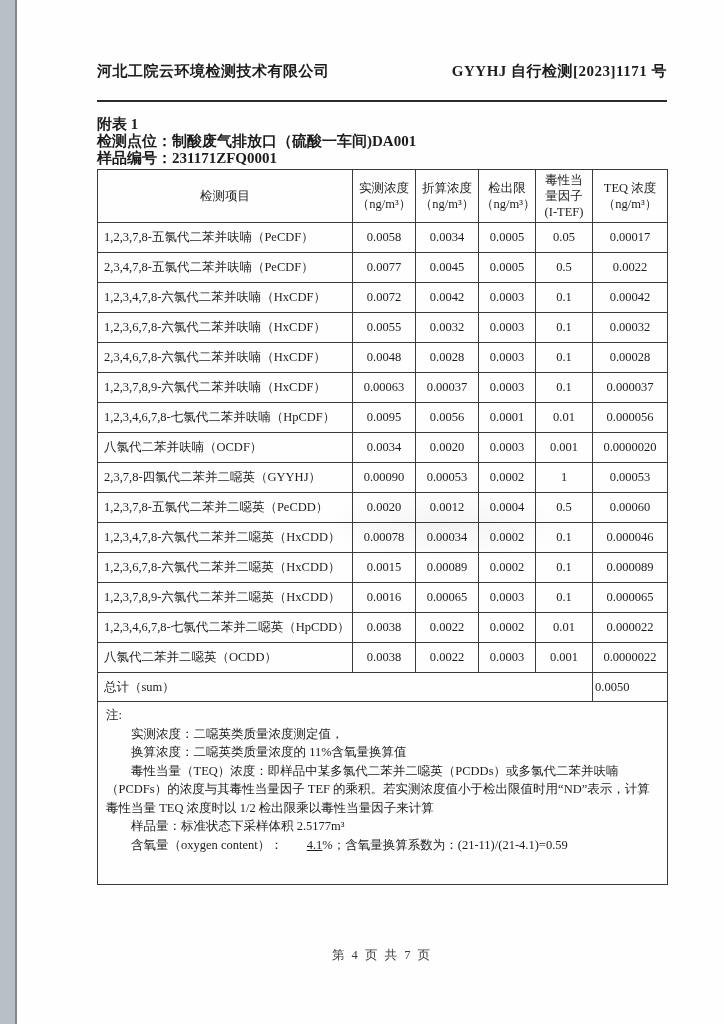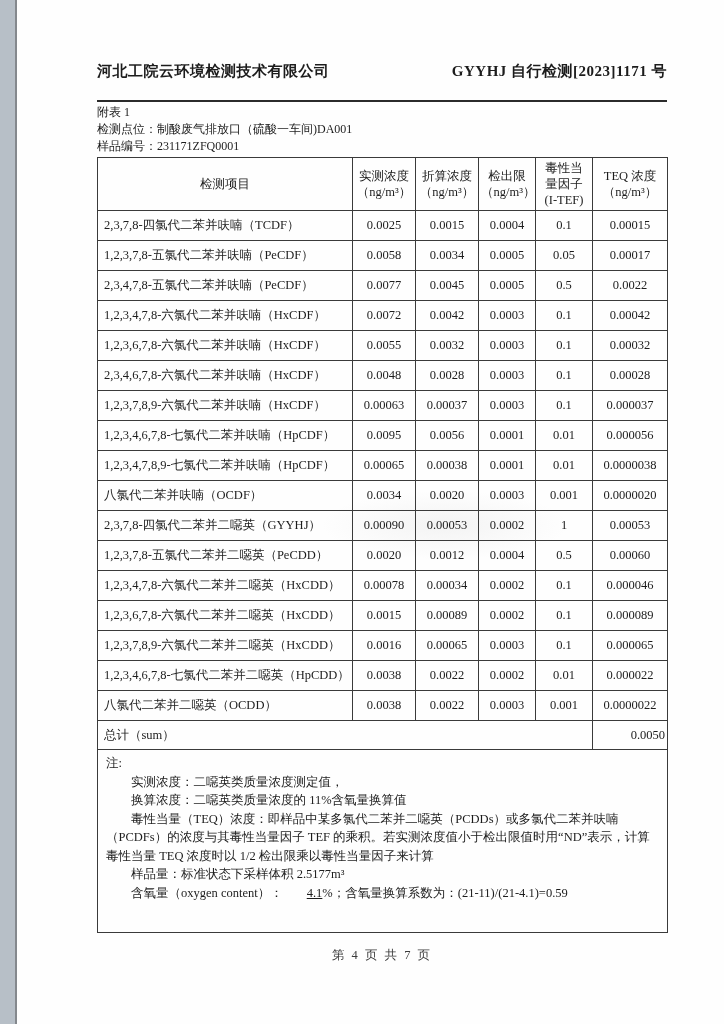--- a/index.html
+++ b/index.html
@@ -16,35 +16,35 @@
     position:absolute;left:320px;top:490px;width:250px;height:70px;
     background:radial-gradient(ellipse at center, rgba(150,150,150,0.10), rgba(150,150,150,0) 70%);
     pointer-events:none;
   }
   .content{position:absolute;left:97px;top:62px;width:570px;}
   .doc-header{
     display:flex;justify-content:space-between;align-items:flex-end;
     font-size:15px;font-weight:600;letter-spacing:0.5px;
     padding-bottom:19px;border-bottom:2px solid #2b2b2b;
   }
-  .meta{margin-top:2px;font-size:12px;font-weight:normal;line-height:17px;}
+  .meta{margin-top:14px;font-size:15px;font-weight:bold;line-height:17px;}
   .meta div{white-space:nowrap;}
   table{
     border-collapse:collapse;width:570px;margin-top:2px;table-layout:fixed;
   }
   th,td{border:1px solid #3a3a3a;font-size:12.5px;padding:1px 2px;}
   th{
     font-weight:normal;text-align:center;vertical-align:middle;
     height:50px;white-space:pre-line;line-height:16px;
   }
   tbody td{height:27px;}
   td.name{text-align:left;padding-left:6px;line-height:15px;}
   td.num{text-align:center;}
   tfoot td.sum-label{text-align:left;padding-left:6px;height:26px;}
-  tfoot td.sum-value{text-align:right;}
+  tfoot td.sum-value{text-align:left;}
   td.notes-cell{padding:4px 8px 30px 8px;vertical-align:top;}
   .notes-cell p{margin:0;font-size:12.5px;line-height:18.5px;}
   .notes-cell p.indent{text-indent:2em;}
   .u{text-decoration:underline;margin-left:24px;}
   .footer{
     position:absolute;top:947px;left:97px;width:570px;
     text-align:center;font-size:12.5px;letter-spacing:2px;color:#3a3a3a;
   }
 </style>
 </head>
@@ -86,28 +86,20 @@
 （ng/m³）</th>
           <th>毒性当
 量因子
 (I-TEF)</th>
           <th>TEQ 浓度
 （ng/m³）</th>
         </tr>
     </thead>
     <tbody id="table-body">
         <tr>
-          <td class="name">2,3,7,8-四氯代二苯并呋喃（TCDF）</td>
-          <td class="num">0.0025</td>
-          <td class="num">0.0015</td>
-          <td class="num">0.0004</td>
-          <td class="num">0.1</td>
-          <td class="num">0.00015</td>
-        </tr>
-        <tr>
           <td class="name">1,2,3,7,8-五氯代二苯并呋喃（PeCDF）</td>
           <td class="num">0.0058</td>
           <td class="num">0.0034</td>
           <td class="num">0.0005</td>
           <td class="num">0.05</td>
           <td class="num">0.00017</td>
         </tr>
         <tr>
           <td class="name">2,3,4,7,8-五氯代二苯并呋喃（PeCDF）</td>
           <td class="num">0.0077</td>
@@ -148,28 +140,20 @@
           <td class="num">0.1</td>
           <td class="num">0.000037</td>
         </tr>
         <tr>
           <td class="name">1,2,3,4,6,7,8-七氯代二苯并呋喃（HpCDF）</td>
           <td class="num">0.0095</td>
           <td class="num">0.0056</td>
           <td class="num">0.0001</td>
           <td class="num">0.01</td>
           <td class="num">0.000056</td>
-        </tr>
-        <tr>
-          <td class="name">1,2,3,4,7,8,9-七氯代二苯并呋喃（HpCDF）</td>
-          <td class="num">0.00065</td>
-          <td class="num">0.00038</td>
-          <td class="num">0.0001</td>
-          <td class="num">0.01</td>
-          <td class="num">0.0000038</td>
         </tr>
         <tr>
           <td class="name">八氯代二苯并呋喃（OCDF）</td>
           <td class="num">0.0034</td>
           <td class="num">0.0020</td>
           <td class="num">0.0003</td>
           <td class="num">0.001</td>
           <td class="num">0.0000020</td>
         </tr>
         <tr>

